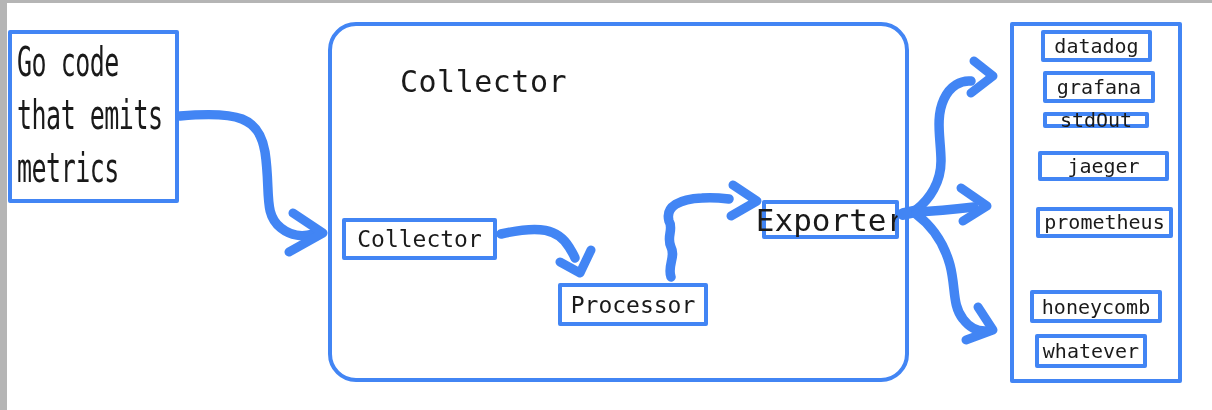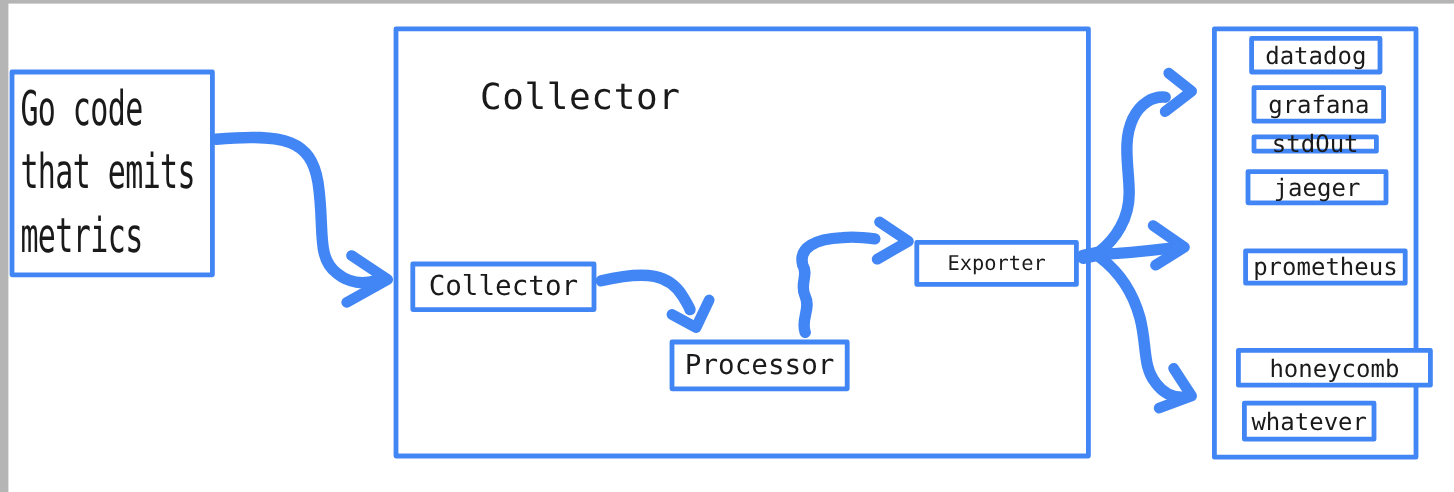--- a/index.html
+++ b/index.html
@@ -18,42 +18,42 @@
   .chrome-left{position:absolute;left:0;top:0;width:7px;height:410px;background:var(--frame);}
   .chrome-top{position:absolute;left:0;top:0;width:1212px;height:3px;background:var(--frame);}
   .box{
     position:absolute;box-sizing:border-box;
     border:4px solid var(--accent);background:#fff;border-radius:2px;
   }
   .label-center{
     display:flex;align-items:center;justify-content:center;
     white-space:nowrap;color:var(--text);
   }
-  .source-box{left:8px;top:30px;width:171px;height:173px;margin-top:28px;}
+  .source-box{left:8px;top:30px;width:171px;height:173px;}
   .source-text{
     position:absolute;left:5px;top:2px;
     font-size:25px;line-height:33px;white-space:pre-line;
     transform:scaleY(1.6);transform-origin:left top;
     letter-spacing:-0.5px;
   }
-  .collector-box{left:328px;top:22px;width:581px;height:360px;}
+  .collector-box{left:328px;top:22px;width:581px;height:360px;border-radius:28px;}
   .collector-title{position:absolute;left:68px;top:38px;font-size:30px;letter-spacing:0.5px;}
   .stage{border-width:4px;}
   .stage-receiver{left:10px;top:192px;width:155px;height:42px;font-size:23px;}
   .stage-processor{left:226px;top:257px;width:150px;height:43px;font-size:23px;text-align:right;}
-  .stage-exporter{left:430px;top:174px;width:137px;height:39px;font-size:17px;}
+  .stage-exporter{left:430px;top:174px;width:137px;height:39px;font-size:31px;}
   .dest-panel{left:1010px;top:22px;width:172px;height:361px;}
   .dest{font-size:20px;}
   .dest-0{left:27px;top:4px;width:111px;height:32px;}
   .dest-1{left:29px;top:45px;width:112px;height:32px;}
   .dest-2{left:29px;top:86px;width:106px;height:16px;}
-  .dest-3{left:24px;top:115px;width:119px;height:30px;}
+  .dest-3{left:24px;top:125px;width:131px;height:30px;}
   .dest-4{left:22px;top:181px;width:137px;height:31px;align-items:flex-end;}
   .dest-5{left:19px;top:223px;width:135px;height:31px;}
-  .dest-6{left:16px;top:264px;width:164px;height:33px;}
+  .dest-6{left:16px;top:264px;width:132px;height:33px;}
   .dest-7{left:21px;top:308px;width:112px;height:34px;}
   .arrows{position:absolute;left:0;top:0;width:1212px;height:410px;pointer-events:none;}
   .arrows path{stroke:var(--accent);fill:none;stroke-linecap:round;stroke-linejoin:round;stroke-width:9.5px;}
   .arrows path.head{stroke-width:9px;}
   .arrows path.stub{stroke-width:12px;}
 </style>
 </head>
 <body>
 
 <div class="canvas">

